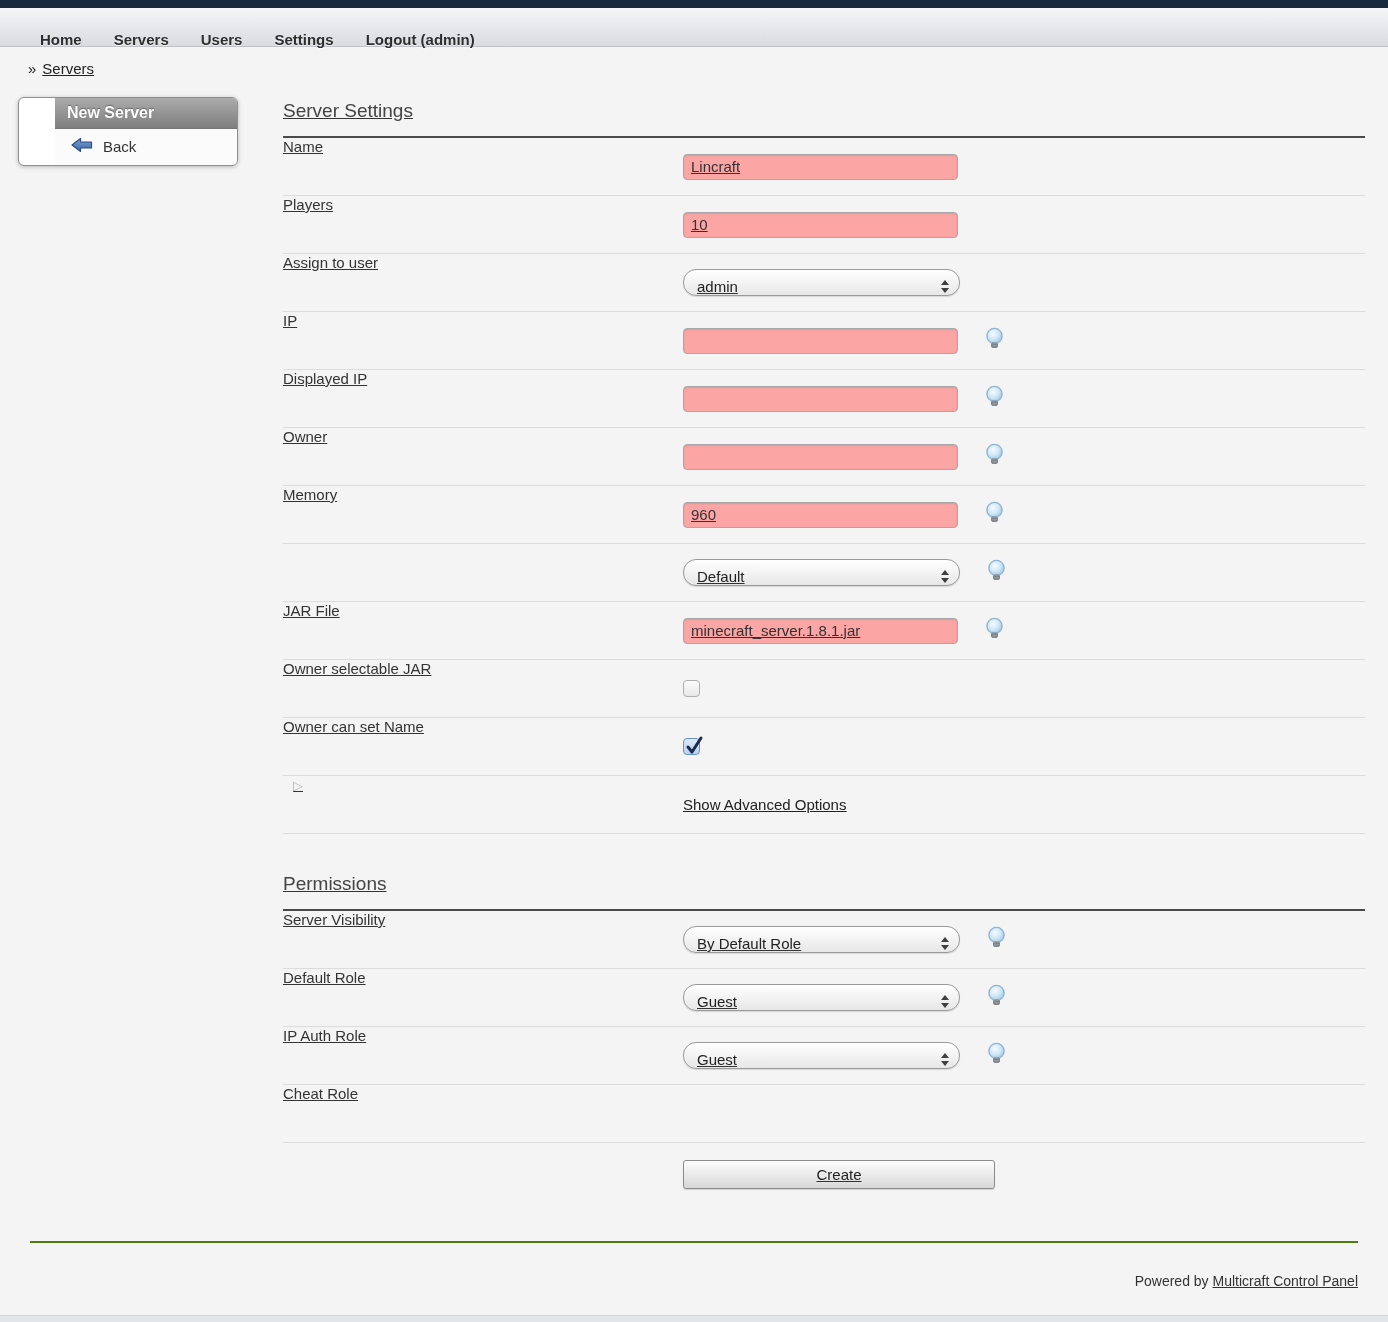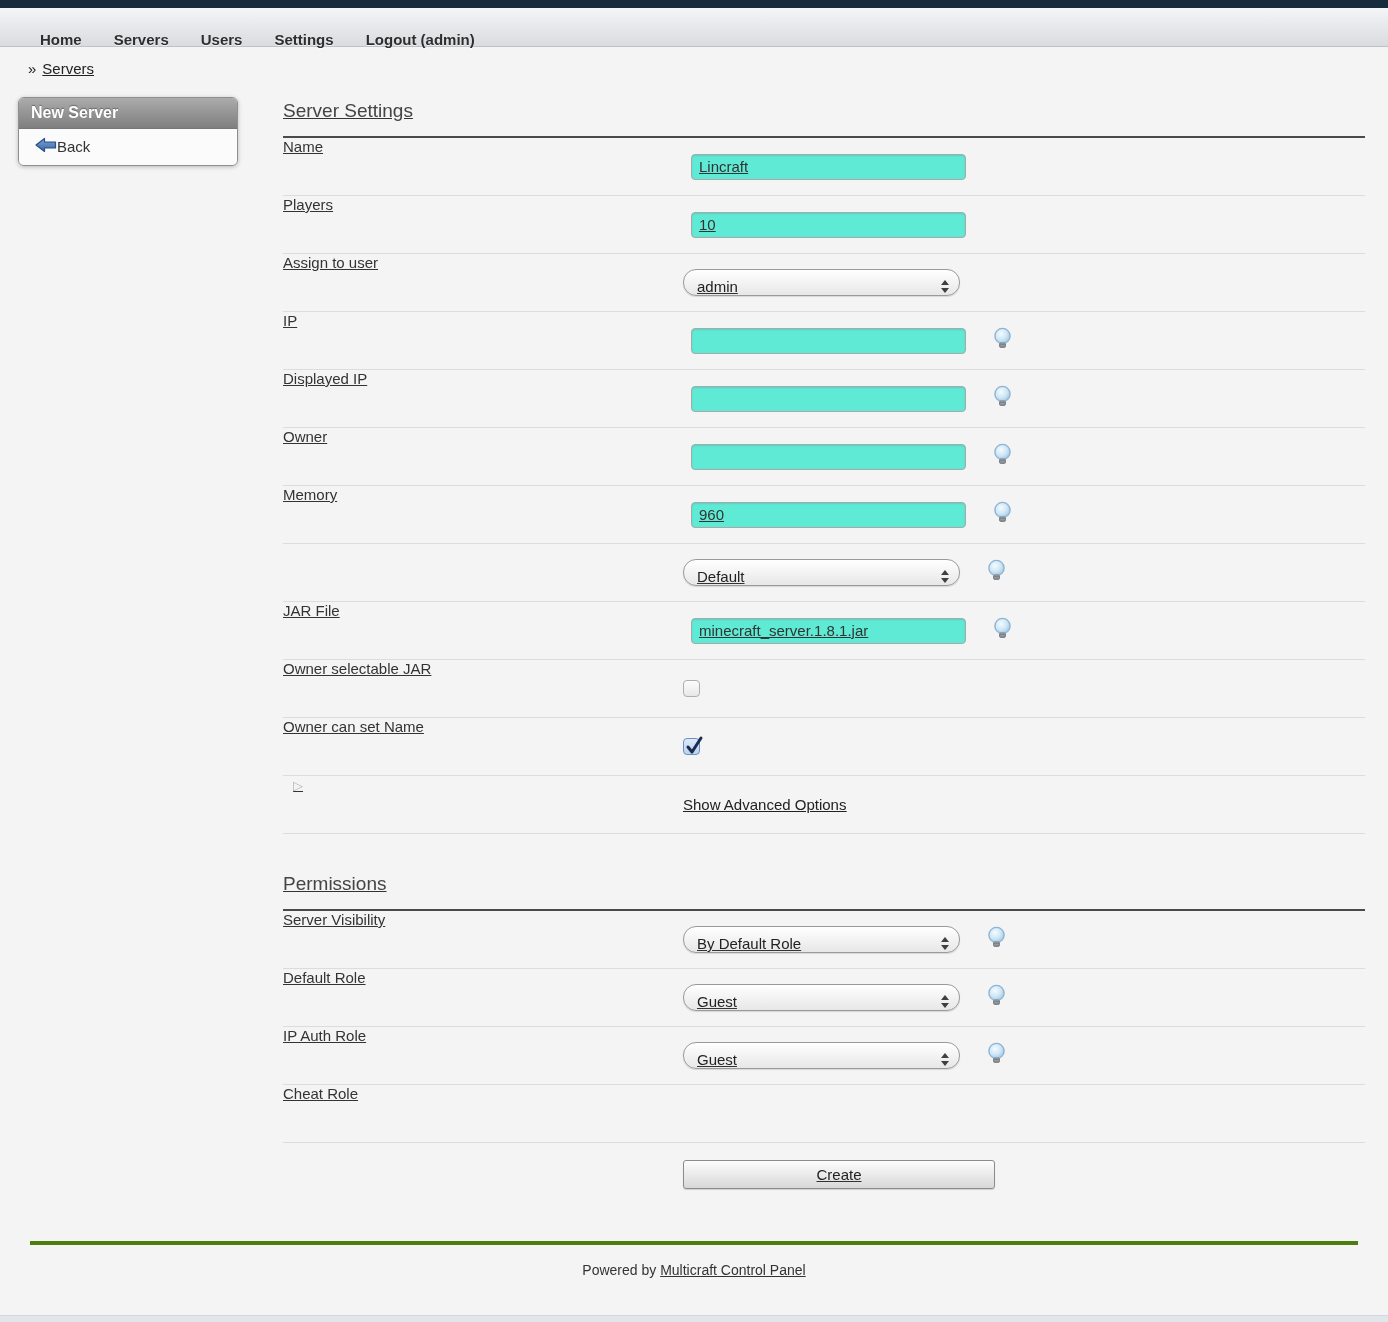--- a/index.html
+++ b/index.html
@@ -31,56 +31,56 @@
   }
   .breadcrumb a { color: #222; text-decoration: underline; cursor: pointer; }
   
   .sidebar {
     position: absolute; left: 18px; top: 97px; width: 220px;
     background: #fff;
     border: 1px solid #8f8f8f;
     border-radius: 6px;
     box-shadow: 0 1px 4px rgba(0,0,0,.25);
     overflow: hidden;
+    padding-left: 36px;
   }
   .sidebar-header {
     background: linear-gradient(#ababab, #7f7f7f);
     color: #fff; font-weight: bold; font-size: 16px;
     padding: 6px 12px;
     text-shadow: 0 -1px 1px rgba(0,0,0,.35);
     border-bottom: 1px solid #777;
   }
   .sidebar-back {
-    display: flex; align-items: center; 
+    display: flex; align-items: center; gap: 10px;
     padding: 8px 12px 9px 16px;
     font-size: 15px; color: #333; cursor: pointer;
     background: #fbfbfb;
   }
   
   .main { margin: 0 23px 0 283px; text-decoration: underline; }
   .section-title { font-size: 19px; color: #444; padding: 13px 0 14px 0; }
   .section-rule { height: 2px; background: #4a4a4a; }
   .row {
     display: flex; 
     height: 58px;
     border-bottom: 1px solid #dcdcdc;
   }
   .row-label { width: 400px; font-size: 15px; color: #333; flex: none; }
   .row-control { display: flex; align-items: center; gap: 26px; }
   .perm-gap { margin-top: 26px; }
   
   .text-input {
     width: 275px; height: 26px;
     border: 1px solid #a9a9a9; border-radius: 4px;
-    background: #5eead4;
+    background: #fca5a5;
     box-shadow: inset 0 1px 2px rgba(0,0,0,.10);
     font-family: "Liberation Sans", sans-serif;
     font-size: 15px; color: #333; padding: 0 7px;
     outline: none;
-    margin-left: 8px;
   }
   .select {
     width: 277px; height: 27px;
     border: 1px solid #9a9a9a; border-radius: 13px;
     background: linear-gradient(#ffffff, #e7e7e7);
     box-shadow: 0 1px 1px rgba(0,0,0,.12);
     display: flex; align-items: center; justify-content: space-between;
     padding: 8px 10px 0 13px;
     font-size: 15px; color: #222; cursor: pointer;
   }
@@ -115,23 +115,23 @@
     width: 312px; height: 29px;
     border: 1px solid #8c8c8c; border-radius: 3px;
     background: linear-gradient(#fdfdfd, #d8d8d8);
     box-shadow: 0 1px 1px rgba(0,0,0,.15);
     font-family: "Liberation Sans", sans-serif;
     font-size: 15px; color: #222; cursor: pointer;
   }
   
   .footer {
     margin: 22px 30px 0 30px;
-    border-top: 4px solid #4d7c0f;
-    padding-top: 17px;
-    text-align: center;
+    border-top: 2px solid #4d7c0f;
+    padding-top: 30px;
+    text-align: right;
     font-size: 14px; color: #333;
   }
   .footer a { color: #333; text-decoration: underline; cursor: pointer; }
   .bottom-strip {
     position: absolute; left: 0; bottom: 0; width: 100%; height: 7px;
     background: #e1e6ea; border-top: 1px solid #d2d8dd;
   }
 </style>
 </head>
 <body>

